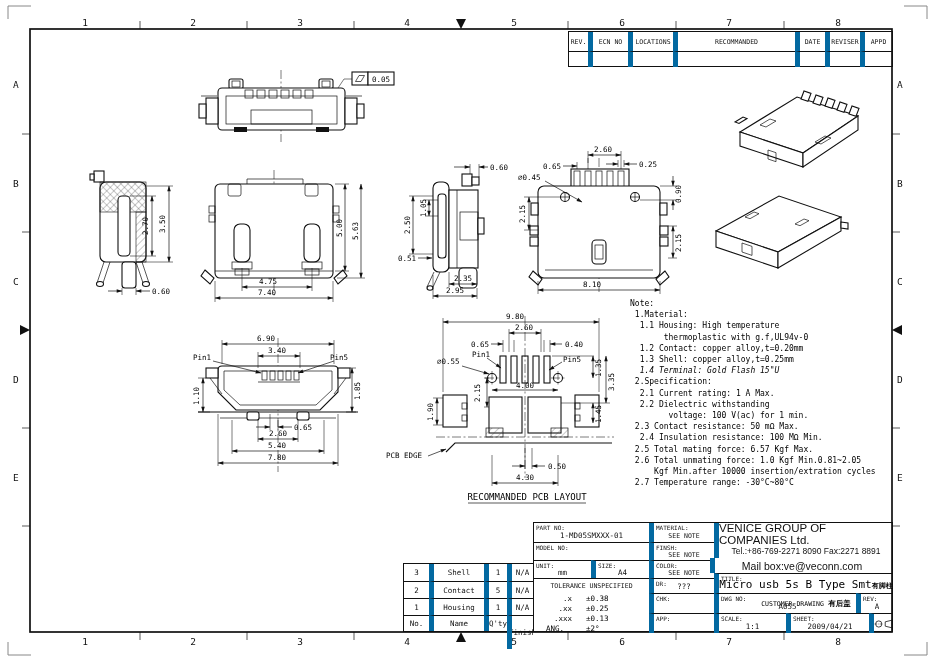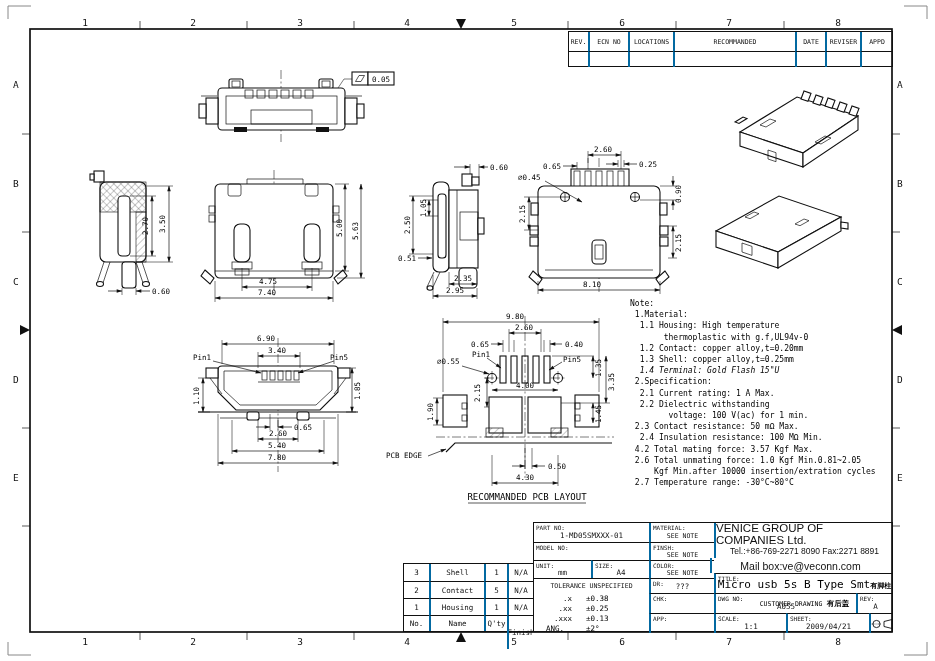--- a/index.html
+++ b/index.html
@@ -8,21 +8,21 @@
            font-family:"Liberation Sans", sans-serif; overflow:hidden; }
   .art { position:absolute; left:0; top:0; z-index:0; }
 
   
   .abs  { position:absolute; box-sizing:border-box; z-index:2; }
   .cell { position:absolute; box-sizing:border-box; display:flex; align-items:center;
           justify-content:center; overflow:hidden; color:#111; }
   .lab  { position:absolute; top:1px; left:2px; font:6px "DejaVu Sans Mono", monospace; color:#111; }
   .f6   { font:6.5px "DejaVu Sans Mono", monospace; }
   .f7   { font:7.5px "DejaVu Sans Mono", monospace;text-align:right; }
-  .bl { border-left:2px solid #0369a1; } .bt { border-top:1px solid #111; }
+  .bl { border-left:5px solid #0369a1; } .bt { border-top:1px solid #111; }
 
   
   .o   { stroke:#111; stroke-width:1.1; fill:none; }
   .of  { stroke:#111; stroke-width:1.1; fill:#fff; }
   .o2  { stroke:#111; stroke-width:0.7; fill:none; }
   .xl  { stroke:#111; stroke-width:0.55; fill:none; }
   .dl  { stroke:#111; stroke-width:0.7; fill:none; }
   .cl  { stroke:#111; stroke-width:0.55; fill:none; stroke-dasharray:9 2.5 2 2.5; }
   .blk { fill:#111; stroke:none; }
   .frame { stroke:#111; stroke-width:1.7; fill:none; }
@@ -499,21 +499,21 @@
   <div>       thermoplastic with g.f,UL94v-0</div>
   <div>  1.2 Contact: copper alloy,t=0.20mm</div>
   <div>  1.3 Shell: copper alloy,t=0.25mm</div>
   <div style="font-style:italic">  1.4 Terminal: Gold Flash 15"U</div>
   <div> 2.Specification:</div>
   <div>  2.1 Current rating: 1 A Max.</div>
   <div>  2.2 Dielectric withstanding</div>
   <div>        voltage: 100 V(ac) for 1 min.</div>
   <div> 2.3 Contact resistance: 50 mΩ Max.</div>
   <div>  2.4 Insulation resistance: 100 MΩ Min.</div>
-  <div> 4.2 Total mating force: 3.57 Kgf Max.</div>
+  <div> 2.5 Total mating force: 6.57 Kgf Max.</div>
   <div> 2.6 Total unmating force: 1.0 Kgf Min.0.81~2.05</div>
   <div>     Kgf Min.after 10000 insertion/extration cycles</div>
   <div> 2.7 Temperature range: -30°C~80°C</div>
 </div>
 
 <div class="abs parts-tbl">
   <div class="cell f7" style="left:0;top:0;width:25px;height:17px">3</div>
   <div class="cell f7 bl" style="left:25px;top:0;width:55px;height:17px">Shell</div>
   <div class="cell f7 bl" style="left:80px;top:0;width:23px;height:17px">1</div>
   <div class="cell f7 bl" style="left:103px;top:0;width:26px;height:17px">N/A</div>

